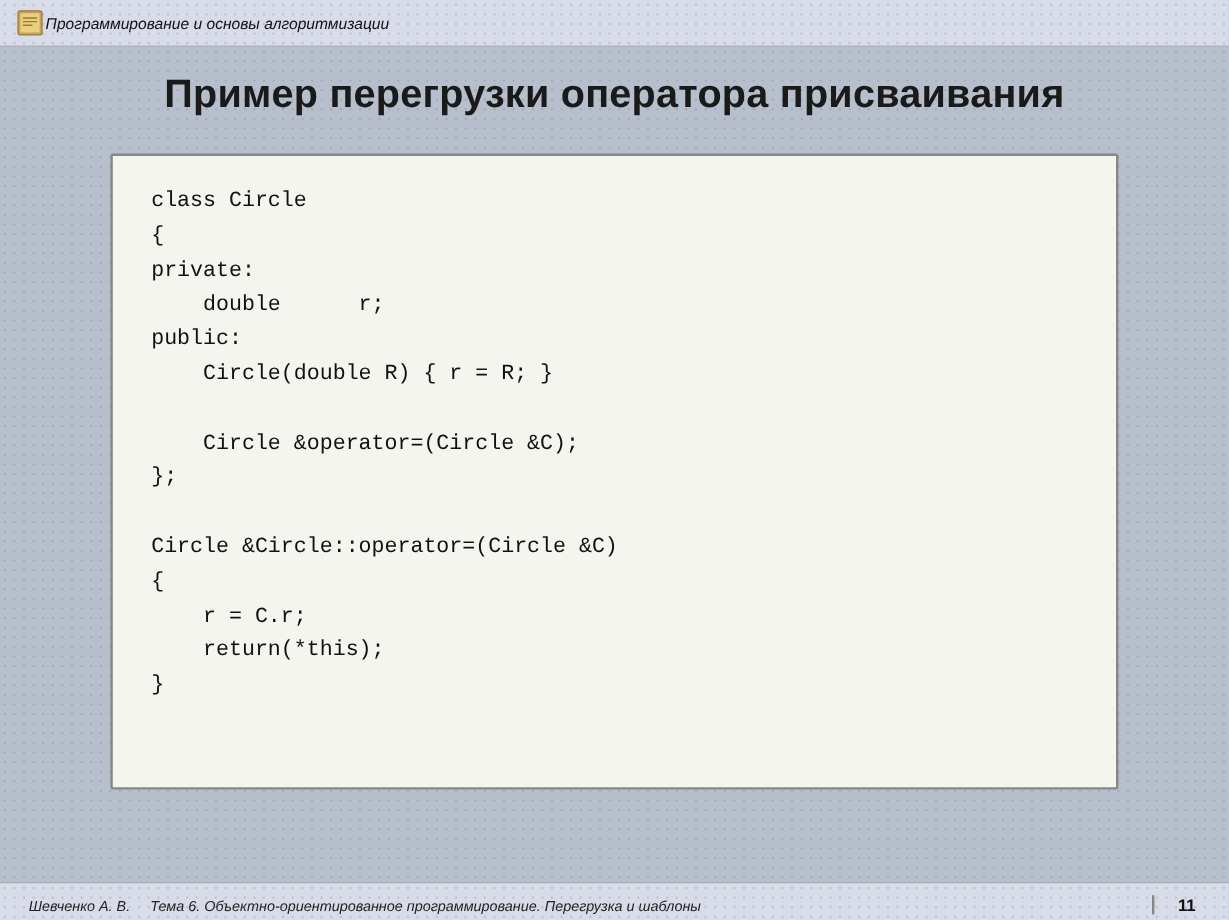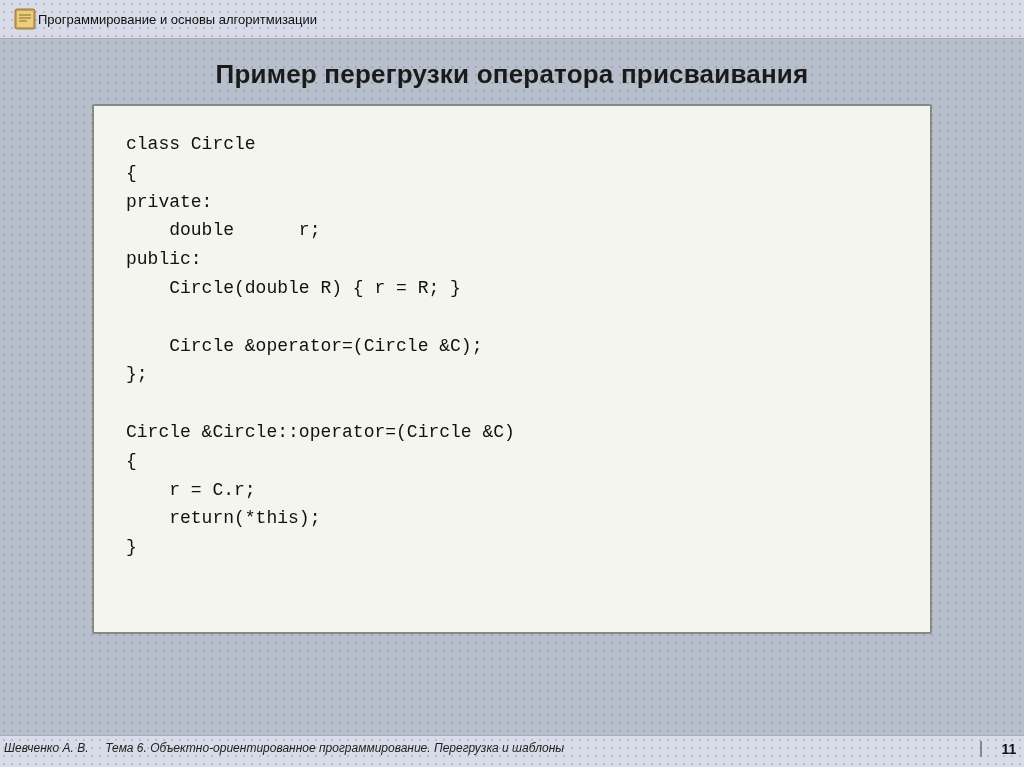--- a/index.html
+++ b/index.html
@@ -27,42 +27,43 @@
       background-size: 8px 8px;
       padding: 6px 12px;
       display: flex;
       align-items: center;
       border-bottom: 1px solid #aaa;
       min-height: 38px;
     }
 
     .header-title {
       font-size: 13px;
+      font-style: italic;
       color: #111;
       font-family: Arial, sans-serif;
     }
 
     
     .main-content {
       flex: 1;
       display: flex;
       flex-direction: column;
       align-items: center;
       padding: 20px 40px 10px 40px;
       background-color: #b8bfcc;
       background-image: radial-gradient(circle, #9fa7b5 1px, transparent 1px);
       background-size: 8px 8px;
     }
 
     .slide-title {
-      font-size: 26px;
+      font-size: 33px;
       font-weight: bold;
       color: #1a1a1a;
       text-align: left;
-      margin-bottom: 14px;
+      margin-bottom: 31px;
       font-family: Arial, sans-serif;
       letter-spacing: 0.2px;
     }
 
     
     .code-box {
       background-color: #f5f5f0;
       border: 2px solid #888;
       border-radius: 2px;
       padding: 24px 32px 24px 32px;
@@ -77,23 +78,23 @@
       color: #111;
       white-space: pre;
     }
 
     
     .footer {
       background-color: #d8dce8;
       background-image: radial-gradient(circle, #bbbcc8 1px, transparent 1px);
       background-size: 8px 8px;
       border-top: 1px solid #aaa;
-      padding: 5px 4px;
+      padding: 5px 24px;
       display: flex;
-      align-items: flex-start;
+      align-items: flex-end;
       justify-content: space-between;
       min-height: 32px;
     }
 
     .footer-left {
       font-size: 12px;
       color: #222;
       font-family: Arial, sans-serif;
       font-style: italic;
     }

